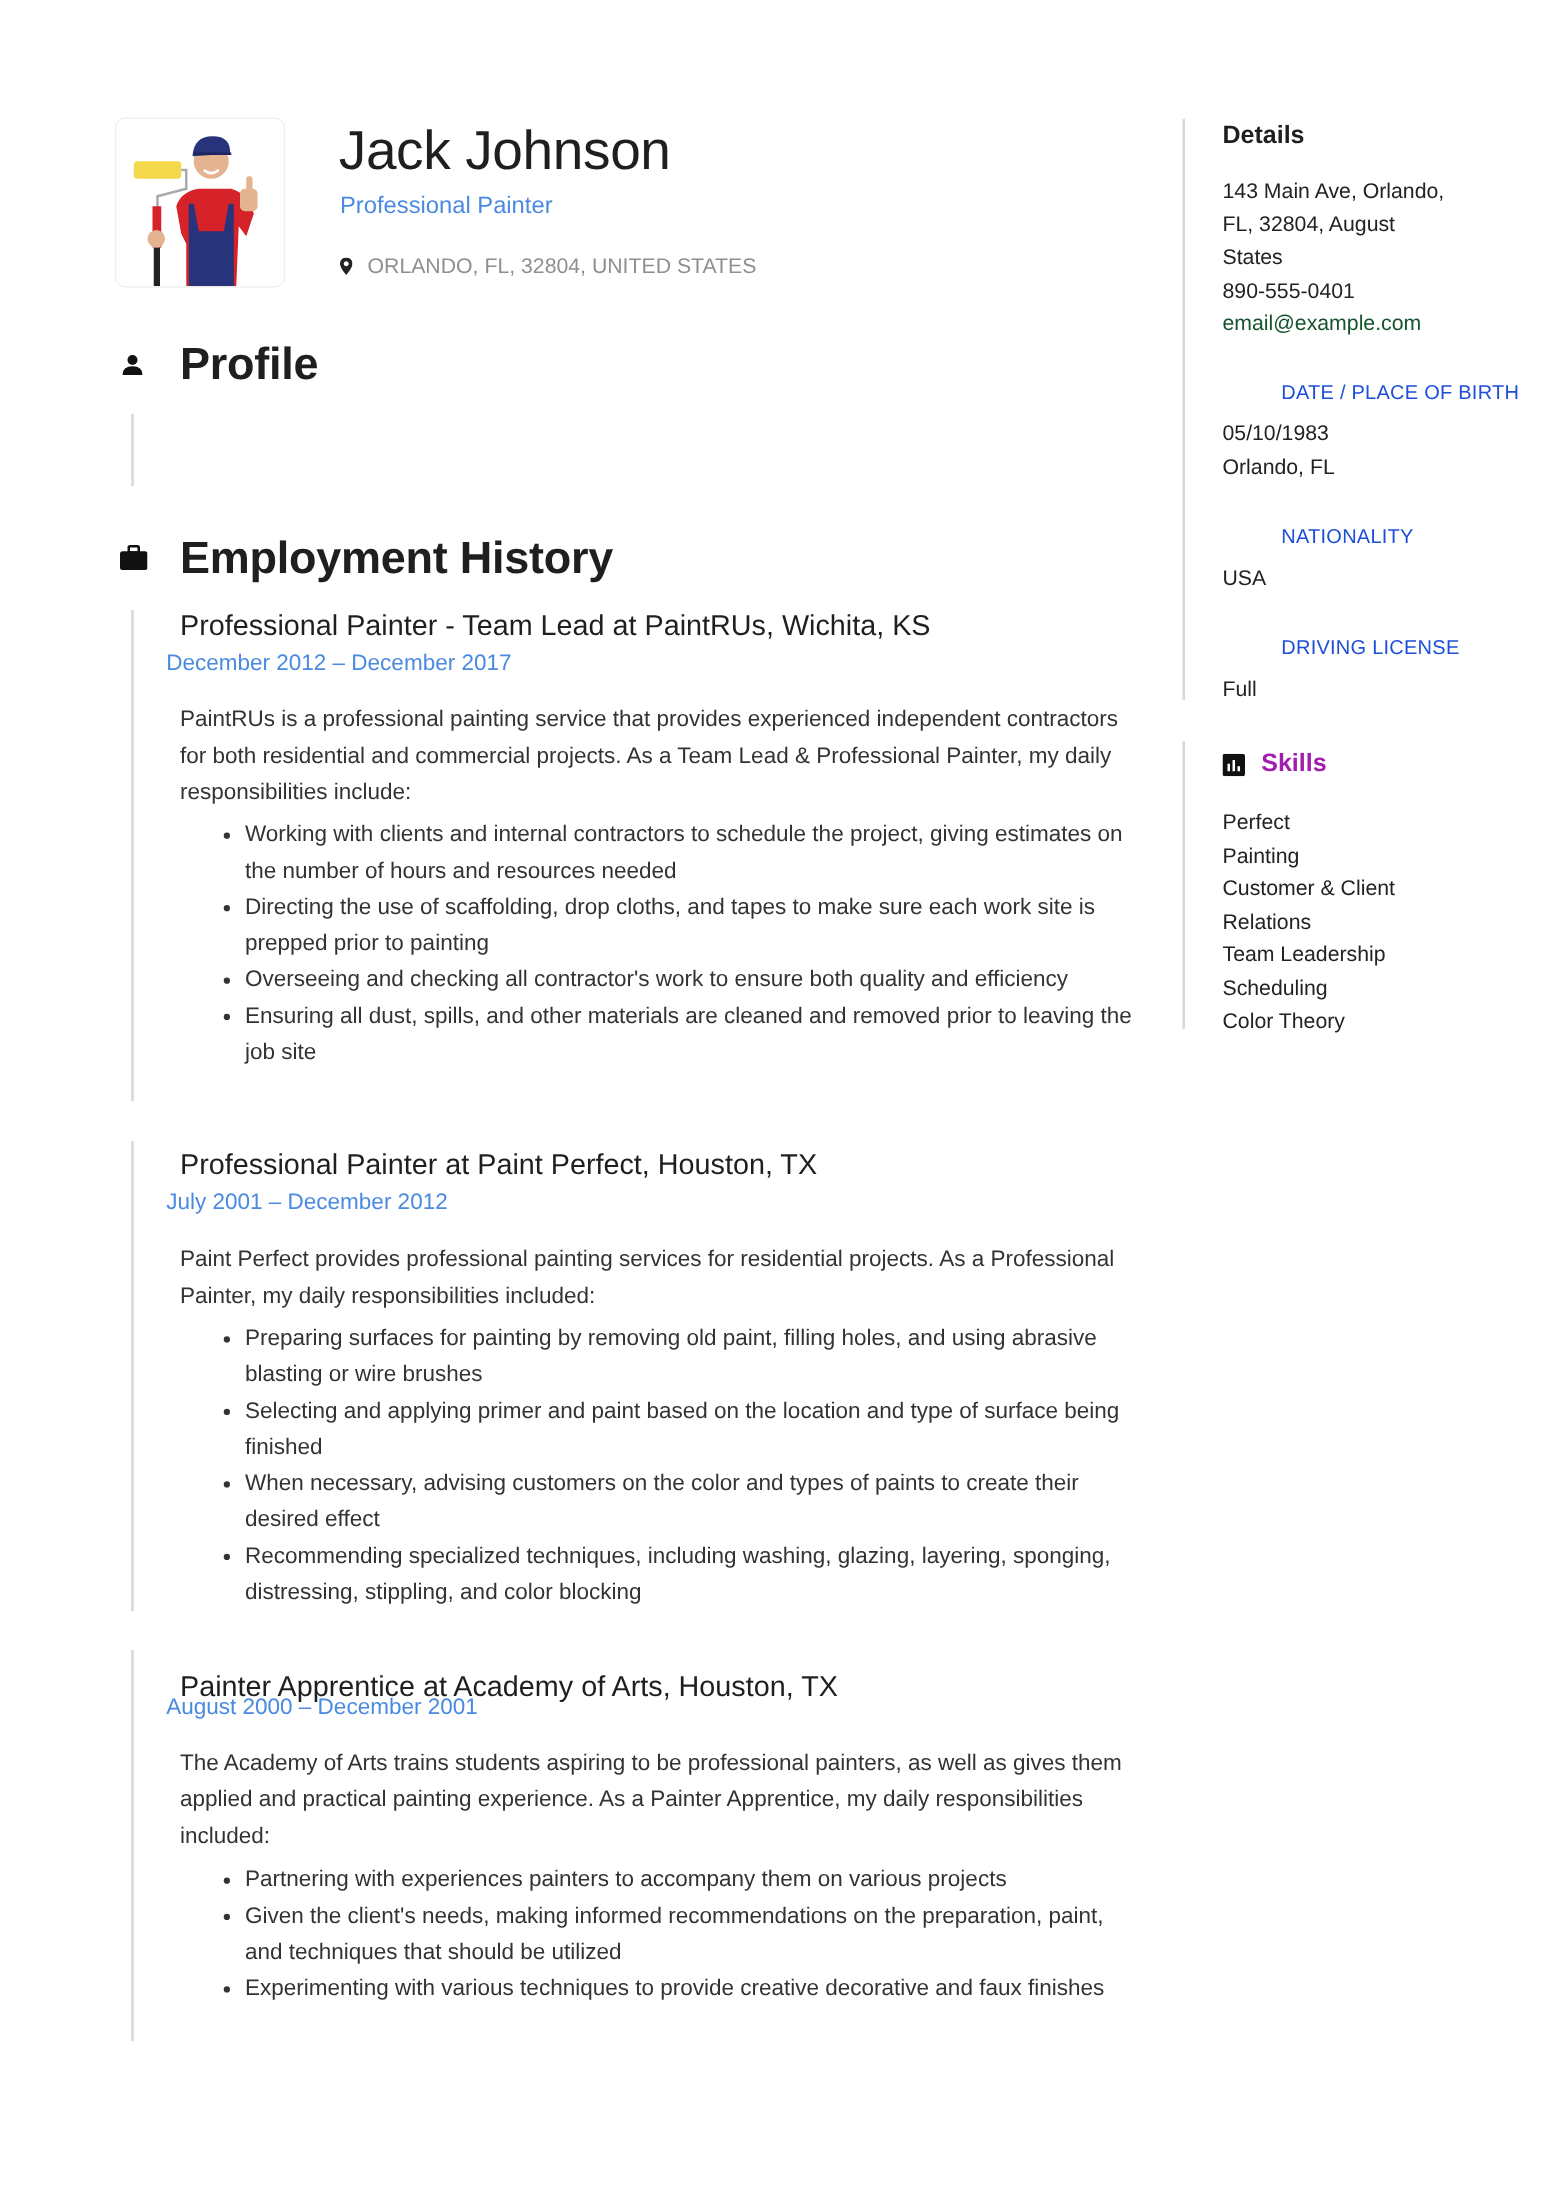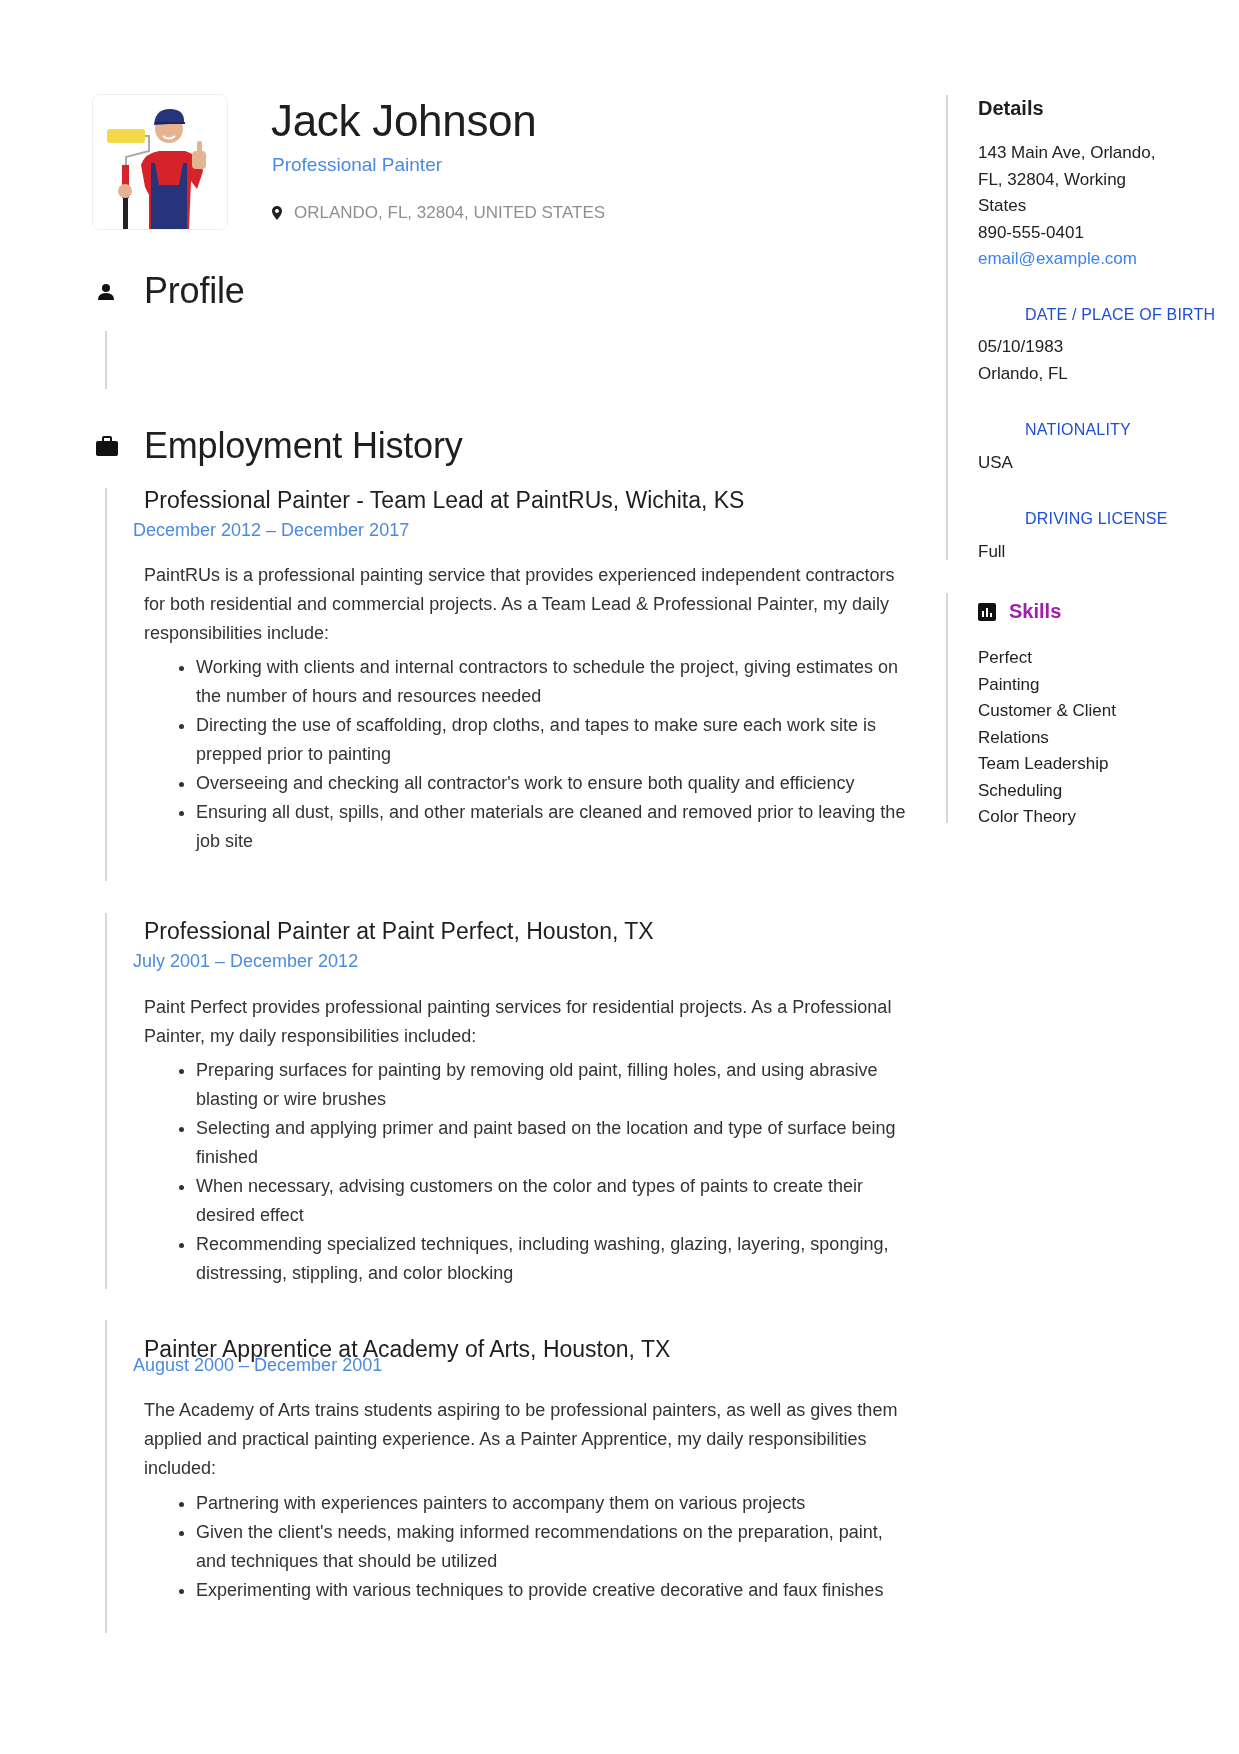--- a/index.html
+++ b/index.html
@@ -6,34 +6,34 @@
   body { width: 1239px; height: 1754px; position: relative; overflow: hidden;
          font-family: "Liberation Sans", sans-serif; color: #2b2b2b; }
   .abs { position: absolute; }
   .photo { left: 92px; top: 94px; width: 134px; height: 134px; border: 1px solid #eeeeee;
            border-radius: 8px; background: #fff; overflow: hidden; }
   .name { left: 271px; top: 96px; font-size: 44px; color: #1f1f1f; font-weight: normal; letter-spacing: -0.3px; }
   .jobtitle { left: 272px; top: 154px; font-size: 19px; color: #4a8ae0; }
   .location { left: 272px; top: 203px; font-size: 17px; color: #8f8f8f; display: flex; align-items: center; }
   .location svg { margin-right: 12px; }
   .sec-icon { left: 96px; }
-  .sec-title { left: 144px; font-size: 36px; color: #1f1f1f; font-weight: normal; letter-spacing: -0.2px; }
+  .sec-title { left: 144px; font-size: 36px; color: #1f1f1f; font-weight: bold; letter-spacing: -0.2px; }
   .vbar { left: 105px; width: 2px; background: #d8d8d8; }
   .body-text { left: 144px; width: 770px; font-size: 18px; line-height: 29px; color: #333; }
   .job-title { left: 144px; font-size: 23px; color: #1f1f1f; }
   .job-dates { left: 133px; font-size: 18px; color: #4a8ae0; }
   .job-desc { left: 144px; width: 770px; font-size: 18px; line-height: 29px; color: #333; }
   ul.bullets { position: absolute; left: 144px; width: 770px; margin: 0; padding: 0 0 0 52px;
                font-size: 18px; line-height: 29px; color: #333; box-sizing: border-box; }
   ul.bullets li { margin: 0; padding: 0; }
   .sidebar-bar { left: 946px; width: 2px; background: #d8d8d8; }
   .side-head { left: 978px; font-size: 20px; font-weight: bold; color: #1f1f1f; }
   .side-text { left: 978px; font-size: 17px; line-height: 26.5px; color: #222; width: 220px; }
   .side-label { left: 1025px; font-size: 16px; color: #1d4ed8; letter-spacing: 0.2px; }
-  .side-link { color: #3b82f6; }
+  .side-link { color: #14532d; }
   .skills-head { left: 978px; top: 600px; display: flex; align-items: center; font-size: 20px; color: #a21caf; font-weight: bold; }
   .skills-head svg { margin-right: 13px; }
 </style>
 </head>
 <body>
 
 <div class="abs photo">
   <svg width="134" height="134" viewBox="0 0 134 134">
     <rect width="134" height="134" fill="#ffffff"></rect>
 
@@ -114,21 +114,21 @@
 <ul class="bullets" style="top:1489px;">
   <li>Partnering with experiences painters to accompany them on various projects</li>
   <li>Given the client's needs, making informed recommendations on the preparation, paint, and techniques that should be utilized</li>
   <li>Experimenting with various techniques to provide creative decorative and faux finishes</li>
 </ul>
 
 <div class="abs sidebar-bar" style="top:95px; height:465px;"></div>
 <div class="abs side-head" style="top:97px;">Details</div>
 <div class="abs side-text" style="top:140px;">
   <div>143 Main Ave, Orlando,</div>
-  <div>FL, 32804, Working</div>
+  <div>FL, 32804, August</div>
   <div>States</div>
   <div>890-555-0401</div>
   <div class="side-link">email@example.com</div>
 </div>
 <div class="abs side-label" style="top:306px;">DATE / PLACE OF BIRTH</div>
 <div class="abs side-text" style="top:334px;">
   <div>05/10/1983</div>
   <div>Orlando, FL</div>
 </div>
 <div class="abs side-label" style="top:421px;">NATIONALITY</div>

